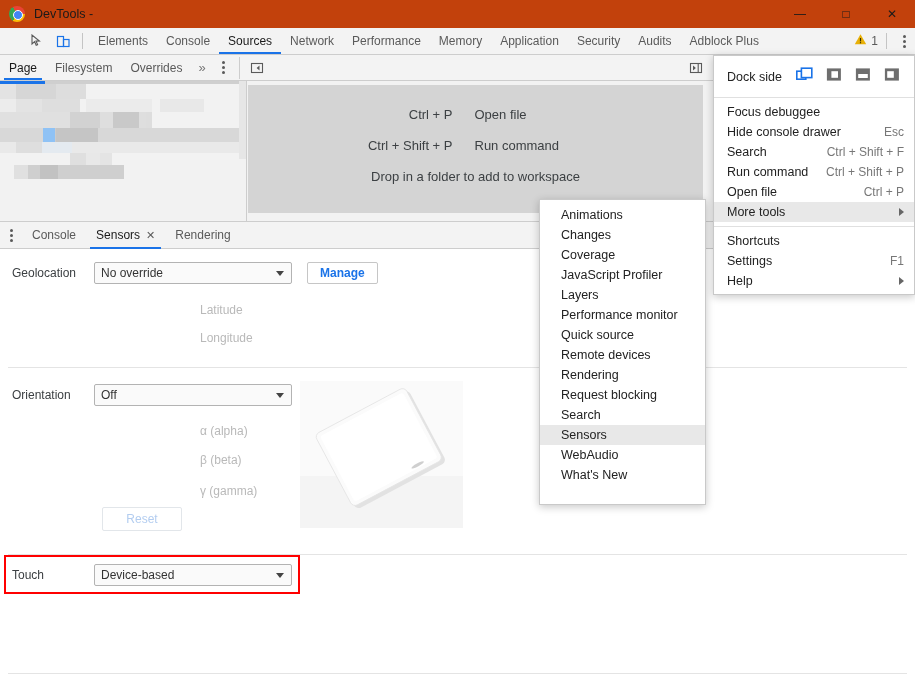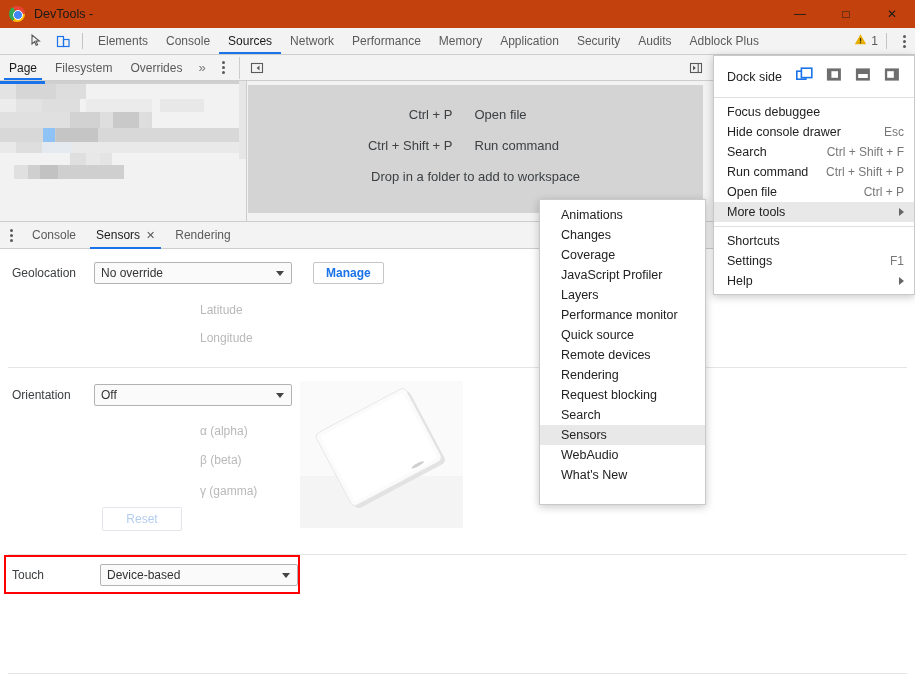--- a/index.html
+++ b/index.html
@@ -368,21 +368,21 @@
 </div>
 
 <div class="sensors-pane">
 
   <div class="sensor-row" style="left:12px; top:13px;">
     <div class="sensor-label" style="width:80px;">Geolocation</div>
     <div class="select" style="width:198px; margin-left:2px;">
       <span>No override</span>
       <span class="caret"></span>
     </div>
-    <div class="btn-link" style="margin-left:21px;">Manage</div>
+    <div class="btn-link" style="margin-left:15px;">Manage</div>
   </div>
   <div class="ghost-label" style="left:200px; top:54px;">Latitude</div>
   <div class="ghost-label" style="left:200px; top:82px;">Longitude</div>
 
   <div class="hr" style="top:118px;"></div>
 
   <div class="sensor-row" style="left:12px; top:135px;">
     <div class="sensor-label" style="width:80px;">Orientation</div>
     <div class="select" style="width:198px; margin-left:2px;">
       <span>Off</span>
@@ -391,21 +391,21 @@
   </div>
   <div class="ghost-label" style="left:200px; top:175px;">α (alpha)</div>
   <div class="ghost-label" style="left:200px; top:204px;">β (beta)</div>
   <div class="ghost-label" style="left:200px; top:235px;">γ (gamma)</div>
   <div class="btn-disabled" style="position:absolute; left:102px; top:258px;">Reset</div>
 
   <div class="hr" style="top:305px;"></div>
 
   <div class="sensor-row" style="left:12px; top:315px;">
     <div class="sensor-label" style="width:80px;">Touch</div>
-    <div class="select" style="width:198px; margin-left:8px;">
+    <div class="select" style="width:198px; margin-left:2px;">
       <span>Device-based</span>
       <span class="caret"></span>
     </div>
   </div>
 
   <div class="hr" style="top:424px;"></div>
 </div>
 
 <div class="phone-wrap">
   <svg width="163" height="147" viewBox="0 0 163 147">

